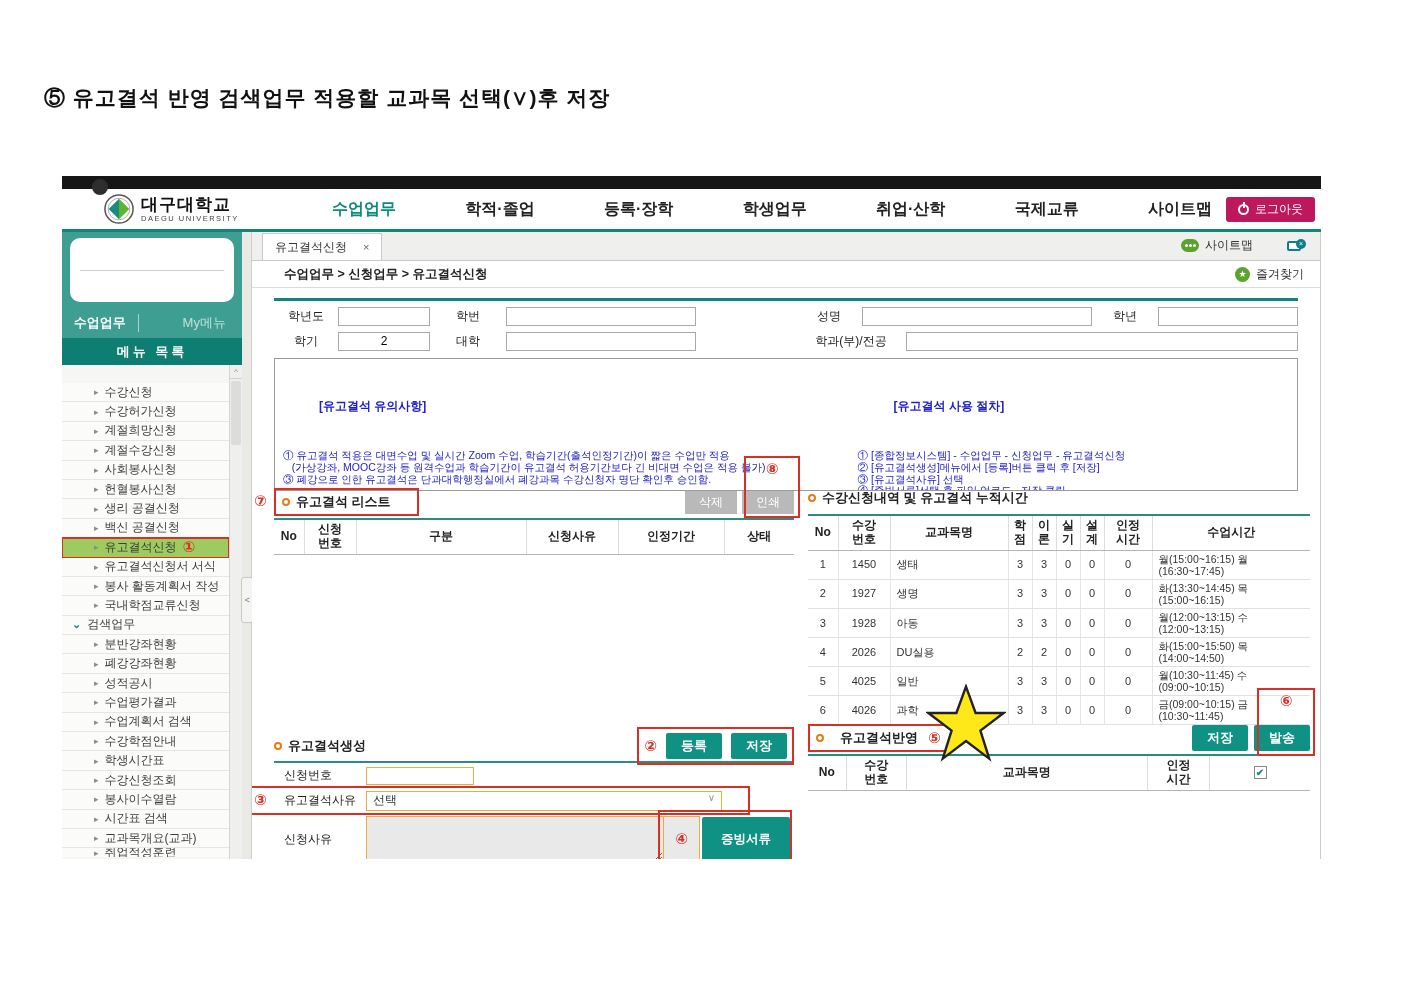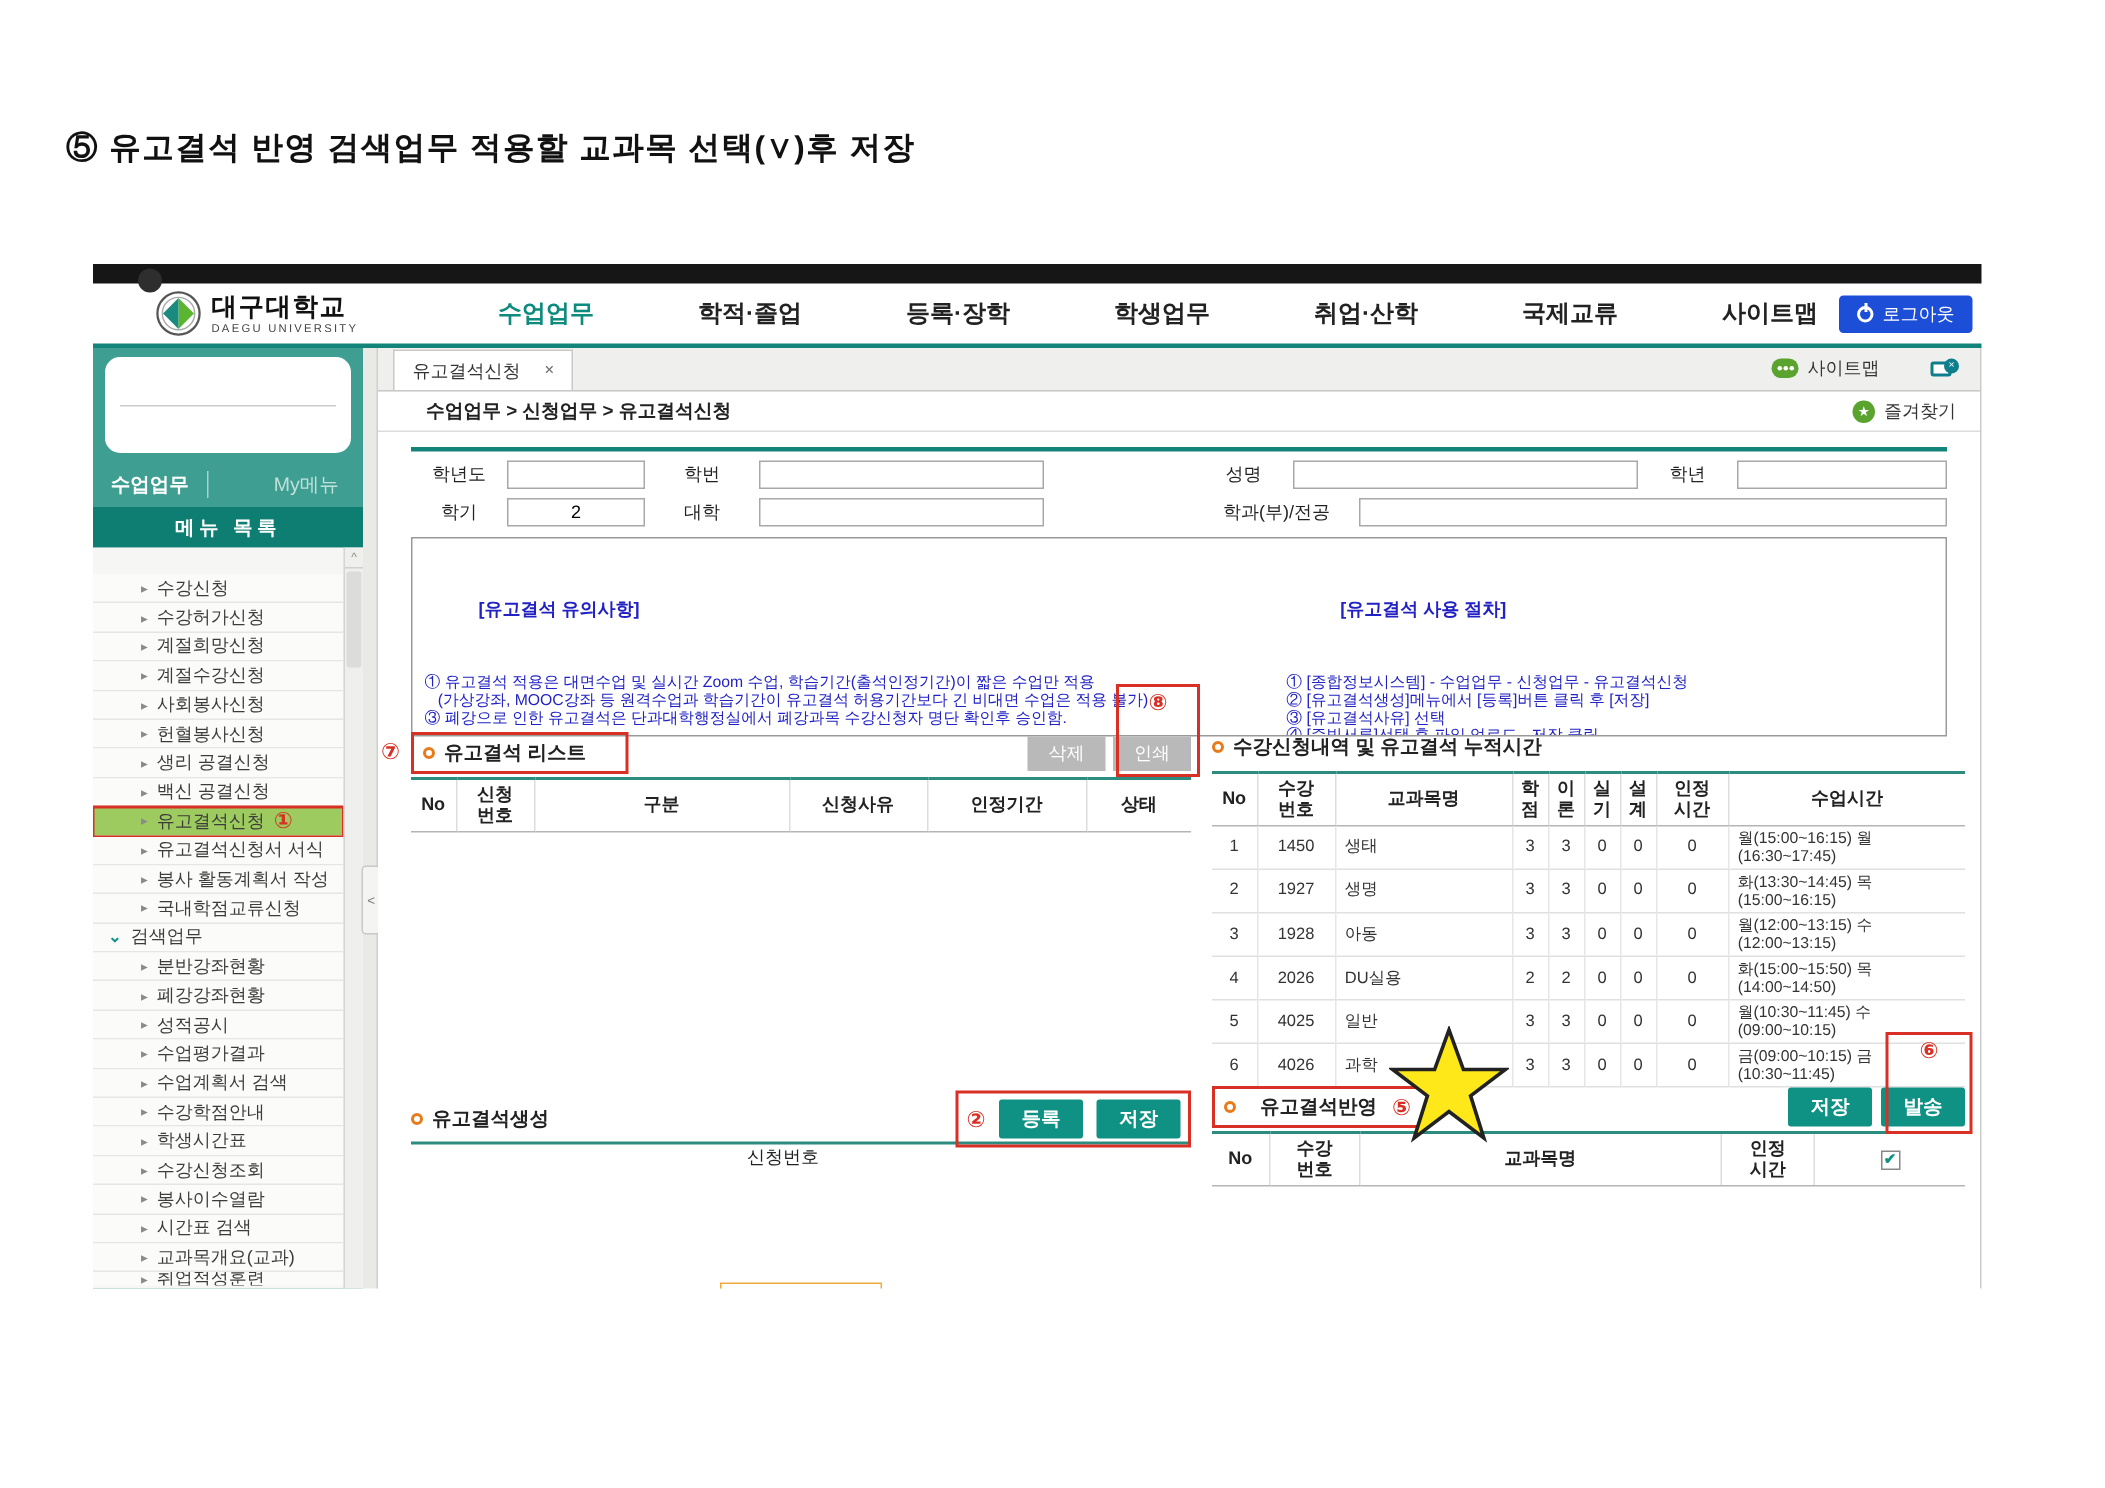--- a/index.html
+++ b/index.html
@@ -13,21 +13,21 @@
   .black-strip .knob { position:absolute; left:30px; top:3px; width:16px; height:16px; border-radius:50%; background:#2e2e2e; }
 
   .app-header { height:43px; background:#fff; display:flex; align-items:center; border-bottom:3px solid #13847a; }
   .logo { display:flex; align-items:center; gap:7px; margin-left:42px; width:190px; }
   .logo-mark { width:30px; height:30px; flex:0 0 30px; }
   .logo-kr { font-size:17px; font-weight:bold; color:#111; letter-spacing:1px; line-height:1; }
   .logo-en { font-size:7.5px; color:#444; letter-spacing:1.5px; line-height:1; margin-top:2px; }
   .main-nav { display:flex; justify-content:space-between; width:880px; margin-left:38px; }
   .nav-item { font-size:16px; font-weight:bold; color:#222; cursor:pointer; }
   .nav-item.active { color:#0e8b7e; }
-  .logout-btn { margin-left:auto; margin-right:6px; background:#1d4ed8; color:#fff; font-size:12px; padding:4px 12px; border-radius:3px; display:flex; align-items:center; gap:6px; cursor:pointer; }
+  .logout-btn { margin-left:auto; margin-right:6px; background:#be185d; color:#fff; font-size:12px; padding:4px 12px; border-radius:3px; display:flex; align-items:center; gap:6px; cursor:pointer; }
   .power-icon { width:11px; height:11px; border:2px solid #fff; border-radius:50%; position:relative; }
   .power-icon::after { content:''; position:absolute; left:2.5px; top:-4px; width:2px; height:6px; background:#fff; }
 
   .app-body { display:flex; height:627px; position:relative; }
 
   
   .sidebar { width:180px; background:#3f9e92; display:flex; flex-direction:column; flex:0 0 180px; }
   .profile-box { margin:6px 8px 6px; background:#fff; border-radius:10px; height:64px; position:relative; }
   .profile-box::after { content:''; position:absolute; left:10px; right:10px; top:32px; border-top:1px solid #ccc; }
   .sidebar-tabs { display:flex; align-items:center; height:30px; }
@@ -107,21 +107,21 @@
 
   .sec-enroll { left:556px; top:254px; width:502px; }
   .enroll-tbl th:nth-child(1){width:30px} .enroll-tbl th:nth-child(2){width:52px} .enroll-tbl th:nth-child(3){width:118px}
   .enroll-tbl th:nth-child(4){width:24px} .enroll-tbl th:nth-child(5){width:24px} .enroll-tbl th:nth-child(6){width:24px}
   .enroll-tbl th:nth-child(7){width:24px} .enroll-tbl th:nth-child(8){width:48px} .enroll-tbl th:nth-child(9){width:158px}
   .enroll-tbl td:nth-child(9){font-size:10.5px;}
 
   .sec-create { left:22px; top:502px; width:520px; }
   .teal-btn { background:#0f9184; color:#fff; font-size:13px; font-weight:bold; padding:4px 15px; border-radius:2px; border:none; cursor:pointer; font-family:inherit; }
   .create-frame { position:absolute; right:0; top:-7px; display:flex; align-items:center; gap:9px; border:2.5px solid #d93025; padding:4px 5px; }
-  .cf-row { display:flex; align-items:center; min-height:25px; position:relative;flex-direction:column; }
+  .cf-row { display:flex; align-items:center; min-height:25px; position:relative; }
   .cf-label { width:92px; font-size:12px; color:#222; padding-left:10px; flex:0 0 92px; }
   .orange-input { width:108px; height:18px; border:1px solid #f0a93c; background:#fff; font-family:inherit; }
   .reason-frame { position:absolute; left:-26px; top:-2px; width:502px; height:29px; border:2.5px solid #d93025; pointer-events:none; }
   .step3-badge { position:absolute; left:-20px; top:5px; }
   .select-box { width:356px; height:20px; border:1px solid #f0a93c; font-size:12px; color:#333; display:flex; align-items:flex-start; padding-left:6px; position:relative; background:#fff; cursor:pointer; }
   .select-chevron { position:absolute; right:6px; color:#999; font-size:10px; }
   .reason-textarea { width:298px; height:46px; background:#e9e9e9; border:1px solid #f0a93c; }
   .evidence-cell { width:36px; height:46px; background:#e9e9e9; border:1px solid #f0a93c; border-left:none; display:flex; align-items:center; justify-content:center; }
   .evidence-btn { width:88px; height:44px; margin-left:2px; font-size:12.5px; }
   .evidence-frame { position:absolute; left:384px; top:-3px; width:134px; height:53px; border:2.5px solid #d93025; pointer-events:none; }

